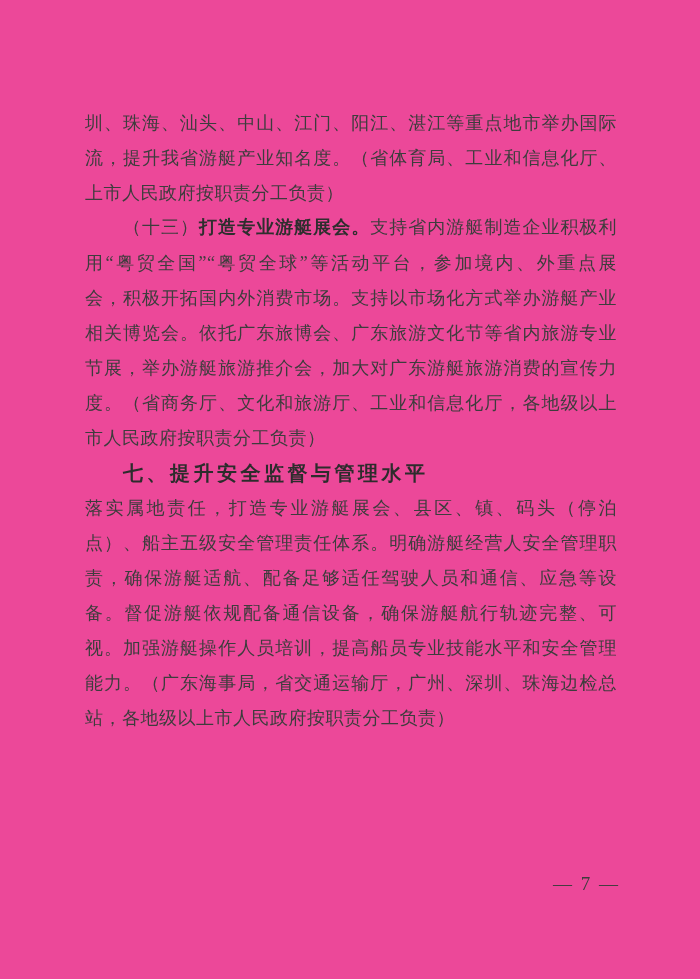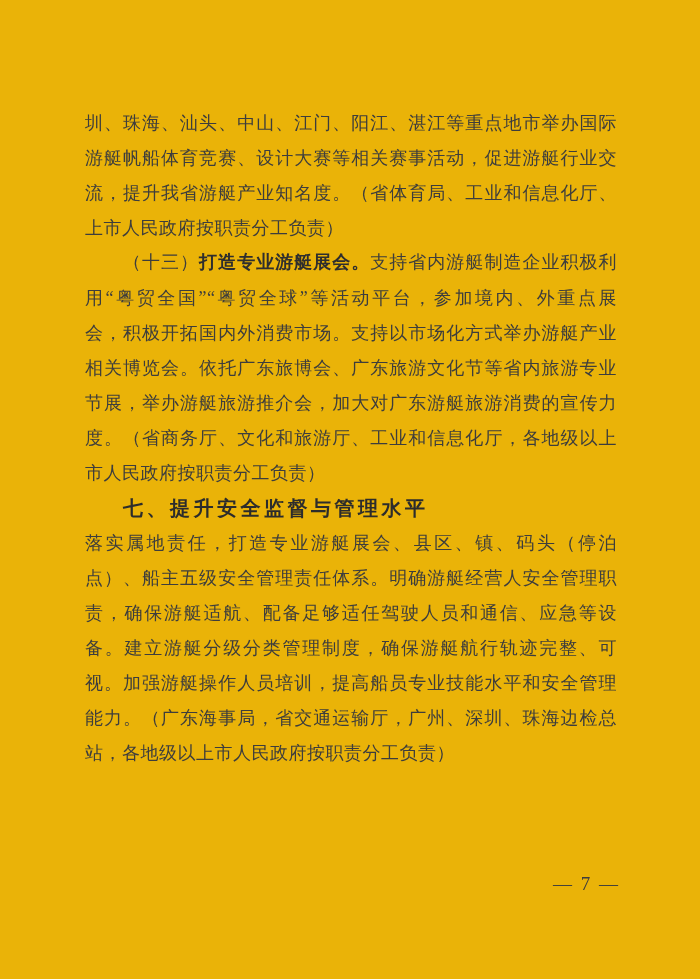--- a/index.html
+++ b/index.html
@@ -1,21 +1,21 @@
 <!DOCTYPE html>
 <html><head>
 <meta charset="utf-8">
 <style>
   html, body { margin: 0; padding: 0; background: #ffffff; }
 
   .page {
     position: relative;
     width: 700px;
     height: 979px;
-    background: #eab308;
+    background: #ec4899;
     overflow: hidden;
     font-family: "Liberation Serif", "DejaVu Serif", serif;
   }
 
   .text-block {
     position: absolute;
     left: 85px;
     top: 106px;
     width: 532px;
   }
@@ -64,33 +64,32 @@
     color: #3d3d3d;
     font-family: "Liberation Serif", "DejaVu Serif", serif;
   }
 </style>
 </head>
 <body>
 
 <div class="page">
   <div class="text-block">
       <div class="line full"><span class="run">圳、珠海、汕头、中山、江门、阳江、湛江等重点地市举办国际</span></div>
-      <div class="line full"><span class="run">游艇帆船体育竞赛、设计大赛等相关赛事活动，促进游艇行业交</span></div>
       <div class="line full"><span class="run">流，提升我省游艇产业知名度。（省体育局、工业和信息化厅、</span></div>
       <div class="line"><span class="run">上市人民政府按职责分工负责）</span></div>
       <div class="line full indent"><span class="run">（十三）</span><span class="run title">打造专业游艇展会。</span><span class="run">支持省内游艇制造企业积极利</span></div>
       <div class="line full"><span class="run">用“粤贸全国”“粤贸全球”等活动平台，参加境内、外重点展</span></div>
       <div class="line full"><span class="run">会，积极开拓国内外消费市场。支持以市场化方式举办游艇产业</span></div>
       <div class="line full"><span class="run">相关博览会。依托广东旅博会、广东旅游文化节等省内旅游专业</span></div>
       <div class="line full"><span class="run">节展，举办游艇旅游推介会，加大对广东游艇旅游消费的宣传力</span></div>
       <div class="line full"><span class="run">度。（省商务厅、文化和旅游厅、工业和信息化厅，各地级以上</span></div>
       <div class="line"><span class="run">市人民政府按职责分工负责）</span></div>
       <div class="line heading">七、提升安全监督与管理水平</div>
       <div class="line full"><span class="run">落实属地责任，打造专业游艇展会、县区、镇、码头（停泊</span></div>
       <div class="line full"><span class="run">点）、船主五级安全管理责任体系。明确游艇经营人安全管理职</span></div>
       <div class="line full"><span class="run">责，确保游艇适航、配备足够适任驾驶人员和通信、应急等设</span></div>
-      <div class="line full"><span class="run">备。建立游艇分级分类管理制度，确保游艇航行轨迹完整、可</span></div>
+      <div class="line full"><span class="run">备。督促游艇依规配备通信设备，确保游艇航行轨迹完整、可</span></div>
       <div class="line full"><span class="run">视。加强游艇操作人员培训，提高船员专业技能水平和安全管理</span></div>
       <div class="line full"><span class="run">能力。（广东海事局，省交通运输厅，广州、深圳、珠海边检总</span></div>
       <div class="line"><span class="run">站，各地级以上市人民政府按职责分工负责）</span></div>
     </div>
   <div class="page-number">— 7 —</div>
 </div>
 
 </body></html>

